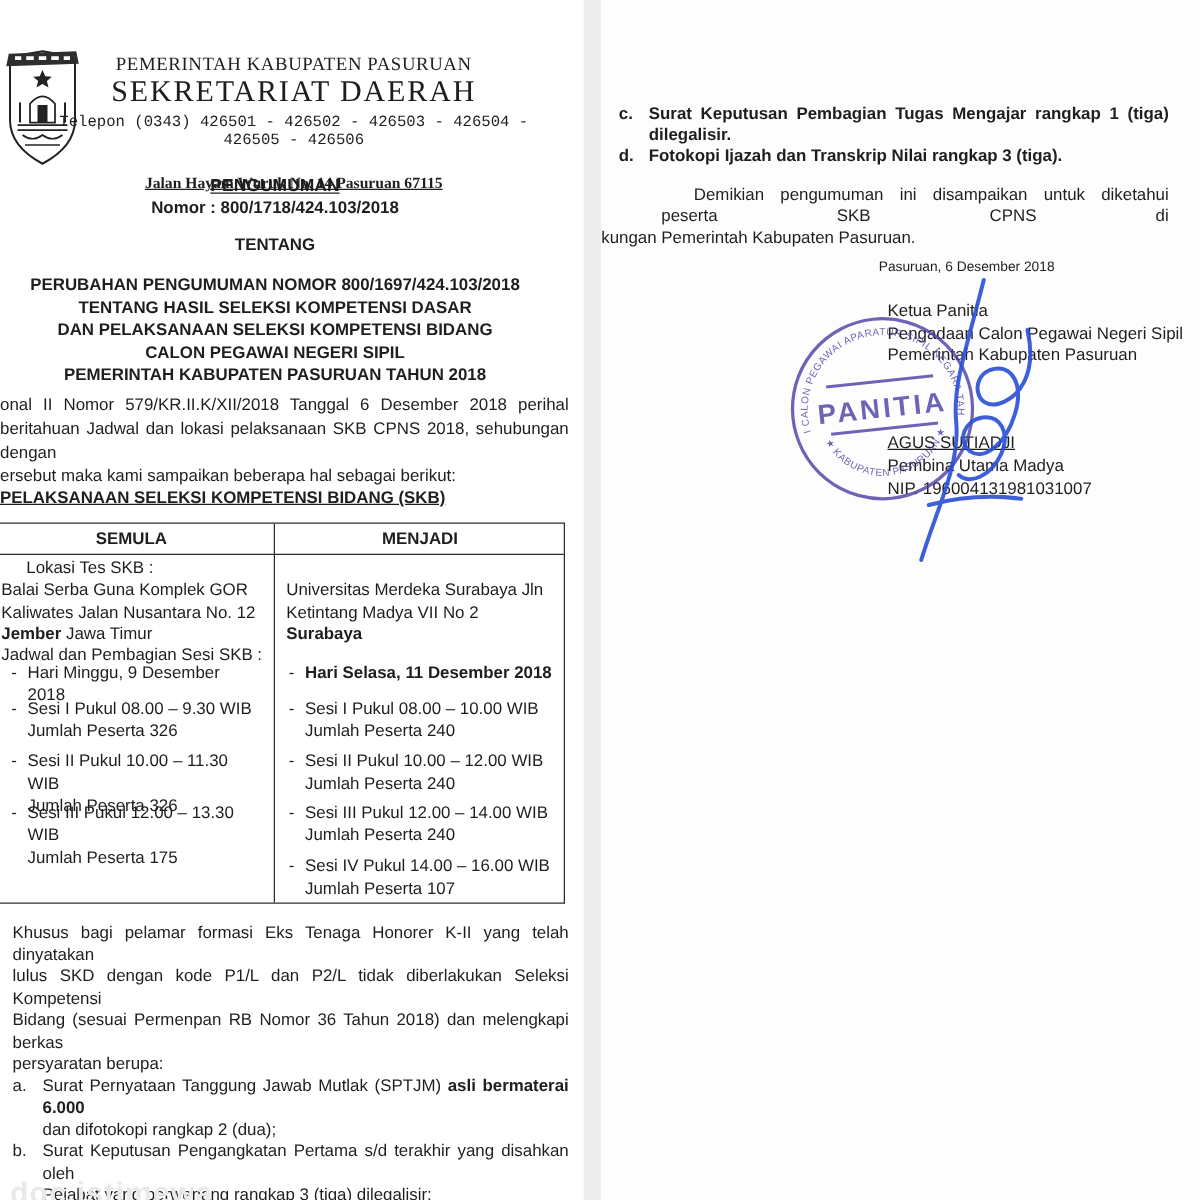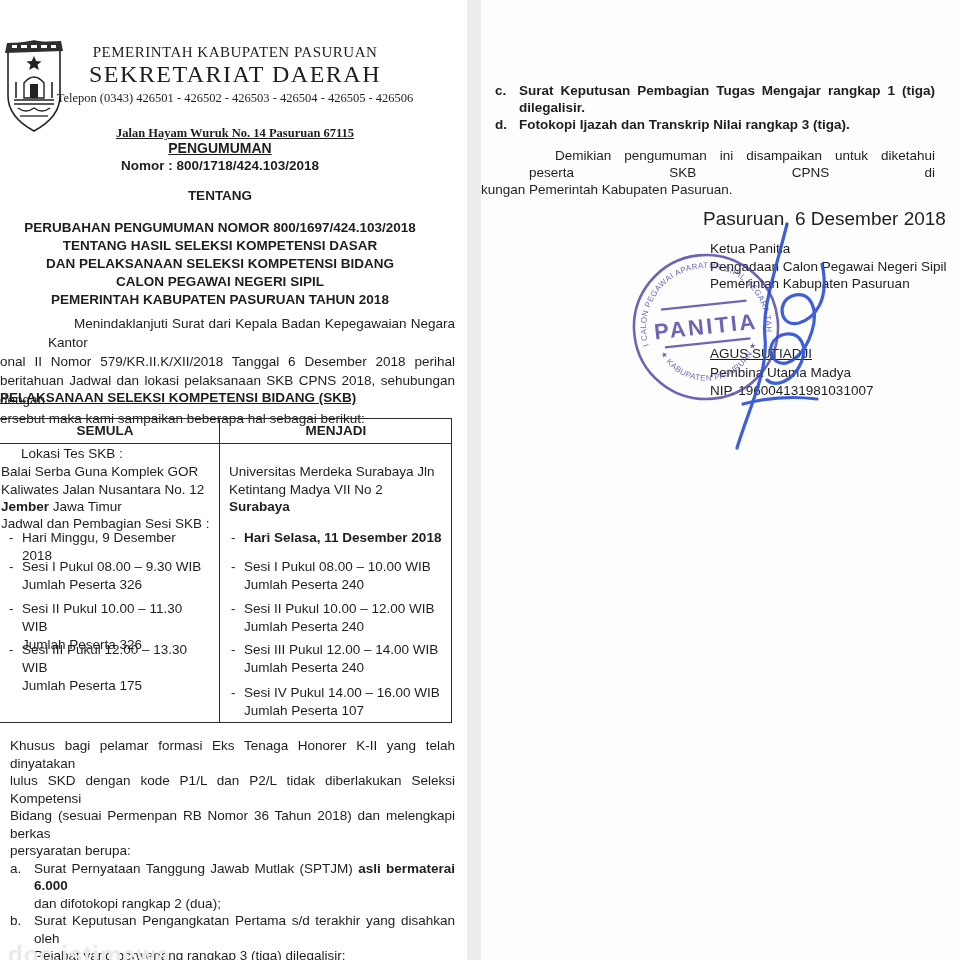--- a/index.html
+++ b/index.html
@@ -12,21 +12,21 @@
   .ctr{text-align:center;}
   .jl{text-align:justify;text-align-last:justify;}
   .fs{font-size:13.5px;line-height:19px;}
   .pg-left{position:absolute;left:0;top:0;width:467px;height:960px;overflow:hidden;background:#fff;}
   .pg-right{position:absolute;left:481px;top:0;width:479px;height:960px;overflow:hidden;background:#fdfdfd;}
   .gap-strip{position:absolute;left:467px;top:0;width:14px;height:960px;background:#ededed;}
   
   .lh-block{left:30px;top:44px;width:410px;text-align:center;}
   .lh-org{font-size:15px;letter-spacing:.5px;}
   .lh-dept{font-size:24px;letter-spacing:1.5px;margin-top:0;}
-  .lh-phone{font-size:12.5px;margin-top:3px;}
+  .lh-phone{font-size:12.5px;margin-top:3px;font-family:Liberation Mono, monospace;}
   .lh-addr{font-size:12.5px;margin-top:20px;font-weight:600;text-decoration:underline;}
   
   .ann{left:0;top:140px;width:440px;}
   .ann-title{font-size:14px;}
   .ann-no{font-size:13.5px;margin-top:2px;}
   .tentang{left:0;top:188px;width:440px;font-size:13.5px;}
   .subject{left:0;top:219px;width:440px;font-size:13.5px;line-height:18px;}
   
   .intro{left:0;top:314px;width:455px;}
   .indent1{text-indent:26px;padding-left:48px;}
@@ -41,21 +41,21 @@
   .srow{position:absolute;font-size:13.5px;line-height:18px;}
   .srow .dash{position:absolute;left:0;top:0;}
   .srow .sbody{margin-left:13px;}
   
   .notes{left:10px;top:737px;width:445px;font-size:13.5px;line-height:17.5px;}
   .hang{position:relative;padding-left:24px;}
   .hang .mk{position:absolute;left:0;top:0;}
   
   .cd-items{left:14px;top:82px;width:440px;font-size:13.5px;line-height:17px;font-weight:bold;}
   .closing{left:0;top:147px;width:454px;font-size:13.5px;line-height:17px;}
-  .place-date{left:222px;top:208px;font-size:19px;}
+  .place-date{left:222px;top:208px;font-size:11px;}
   .roles{left:229px;top:240px;font-size:13.5px;line-height:17.5px;}
   .namecard{left:229px;top:345px;font-size:13.5px;line-height:18.5px;}
   .wm{left:8px;top:941px;font-size:24px;letter-spacing:1px;color:#eae8ea;font-weight:bold;}
   svg text{font-family:"Liberation Sans", sans-serif;}
 </style>
 </head>
 <body>
 
 <div class="canvas">
 
@@ -95,21 +95,20 @@
 
     <div class="abs subject ctr b">
       <div>PERUBAHAN PENGUMUMAN NOMOR 800/1697/424.103/2018</div>
       <div>TENTANG HASIL SELEKSI KOMPETENSI DASAR</div>
       <div>DAN PELAKSANAAN SELEKSI KOMPETENSI BIDANG</div>
       <div>CALON PEGAWAI NEGERI SIPIL</div>
       <div>PEMERINTAH KABUPATEN PASURUAN TAHUN 2018</div>
     </div>
 
     <div class="abs intro fs">
-      <div class="jl indent1">Menindaklanjuti Surat dari Kepala Badan Kepegawaian Negara Kantor</div>
       <div class="jl">onal II Nomor 579/KR.II.K/XII/2018 Tanggal 6 Desember 2018 perihal</div>
       <div class="jl">beritahuan Jadwal dan lokasi pelaksanaan SKB CPNS 2018, sehubungan dengan</div>
       <div>ersebut maka kami sampaikan beberapa hal sebagai berikut:</div>
     </div>
 
     <div class="abs sec-head b u">PELAKSANAAN SELEKSI KOMPETENSI BIDANG (SKB)</div>
 
     <div class="abs tbl">
       <div class="tbl-divider"></div>
       <div class="tbl-headline"></div>

